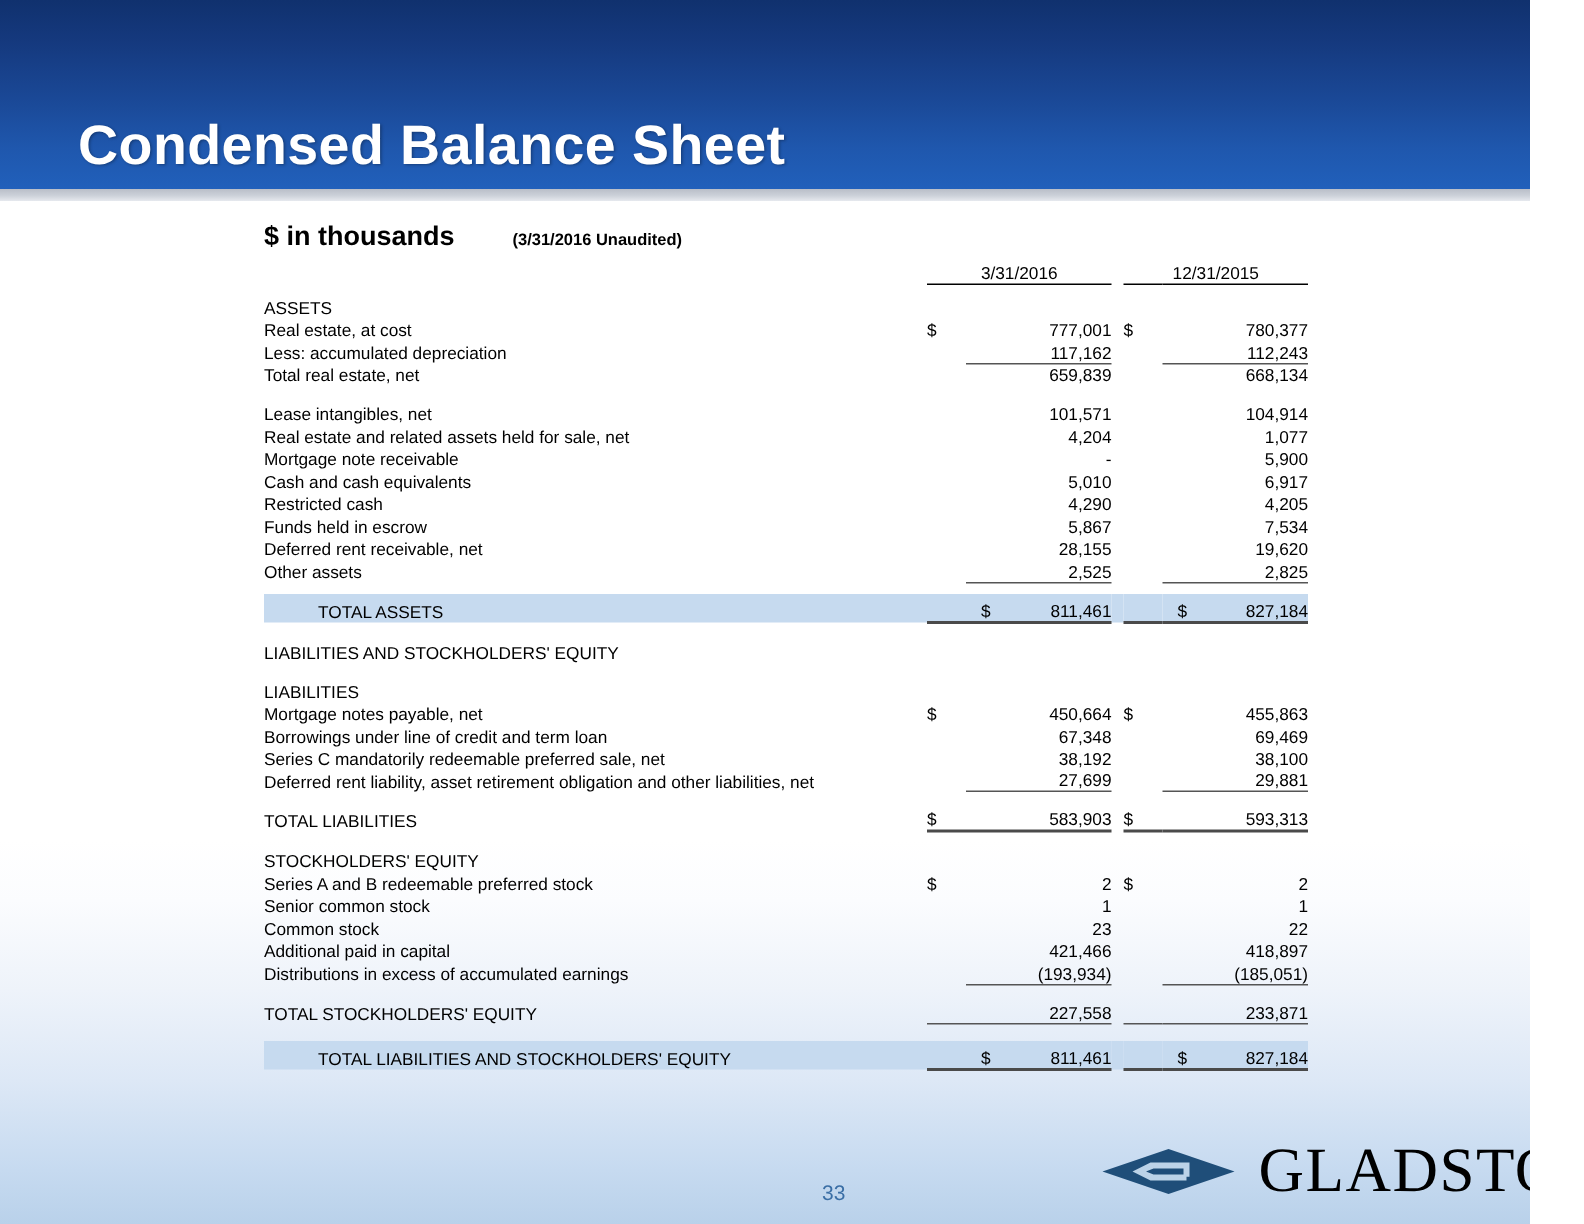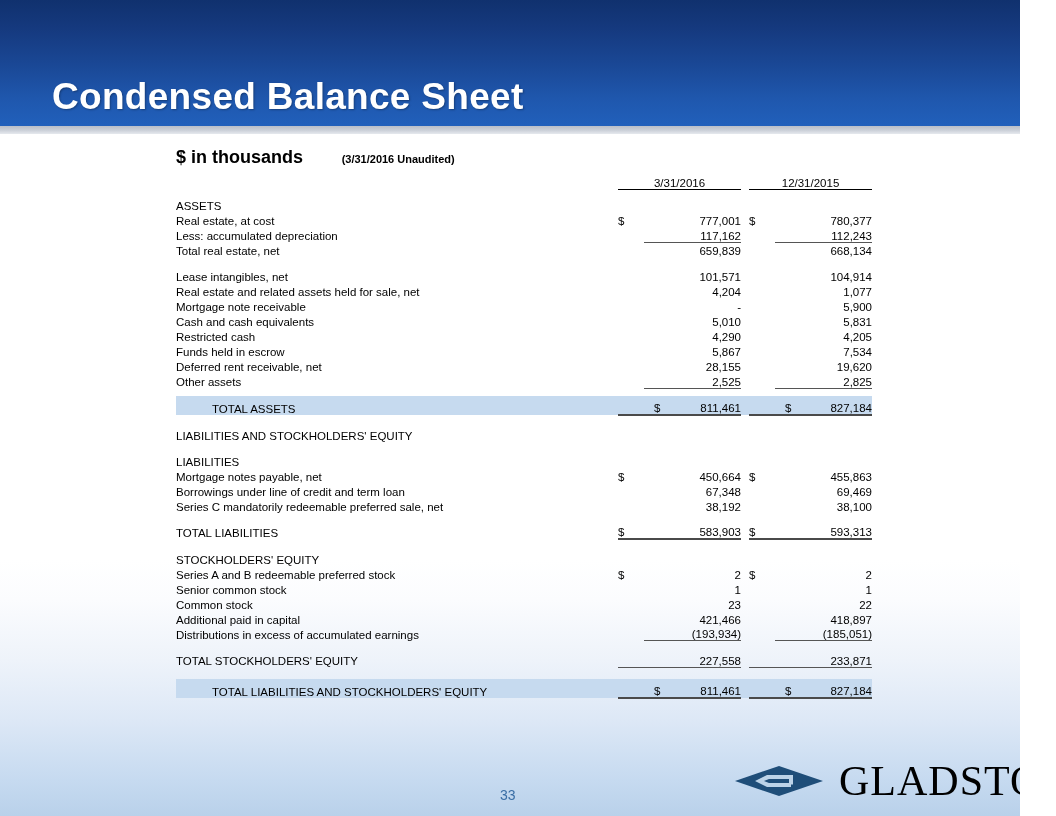--- a/index.html
+++ b/index.html
@@ -109,21 +109,21 @@
   .spacer-row td { height: 11px; }
   .spacer-sm td  { height: 7px; }
 
   
   tr.hl td { background: #c6daef; padding-left: 36px; }
   tr.hl { height: 19px; }
 
   
   .page-num {
     position: absolute;
-    left: 500px;
+    left: 548px;
     top: 787px;
     font-size: 14px;
     color: #3a6ea5;
   }
   .logo {
     position: absolute;
     left: 733px;
     top: 760px;
     display: flex;
     align-items: center;
@@ -238,21 +238,21 @@
         <td class="cur"></td>
         <td class="num">5,900</td>
       </tr>
 
       <tr class="r">
         <td class="label ind2">Cash and cash equivalents</td>
         <td class="cur"></td>
         <td class="num">5,010</td>
         <td></td>
         <td class="cur"></td>
-        <td class="num">5,831</td>
+        <td class="num">6,917</td>
       </tr>
 
       <tr class="r">
         <td class="label ind2">Restricted cash</td>
         <td class="cur"></td>
         <td class="num">4,290</td>
         <td></td>
         <td class="cur"></td>
         <td class="num">4,205</td>
       </tr>
@@ -335,20 +335,28 @@
 
       <tr class="r">
         <td class="label ind1">Series C mandatorily redeemable preferred sale, net</td>
         <td class="cur"></td>
         <td class="num">38,192</td>
         <td></td>
         <td class="cur"></td>
         <td class="num">38,100</td>
       </tr>
 
+      <tr class="r">
+        <td class="label ind1">Deferred rent liability, asset retirement obligation and other liabilities, net</td>
+        <td class="cur"></td>
+        <td class="num rule-bot">27,699</td>
+        <td></td>
+        <td class="cur"></td>
+        <td class="num rule-bot">29,881</td>
+      </tr>
 
       <tr class="spacer-row">
             <td colspan="6"></td>
           </tr>
 
       <tr class="r">
         <td class="label ind0">TOTAL LIABILITIES</td>
         <td class="cur bold rule-heavy">$</td>
         <td class="num bold rule-heavy">583,903</td>
         <td></td>

